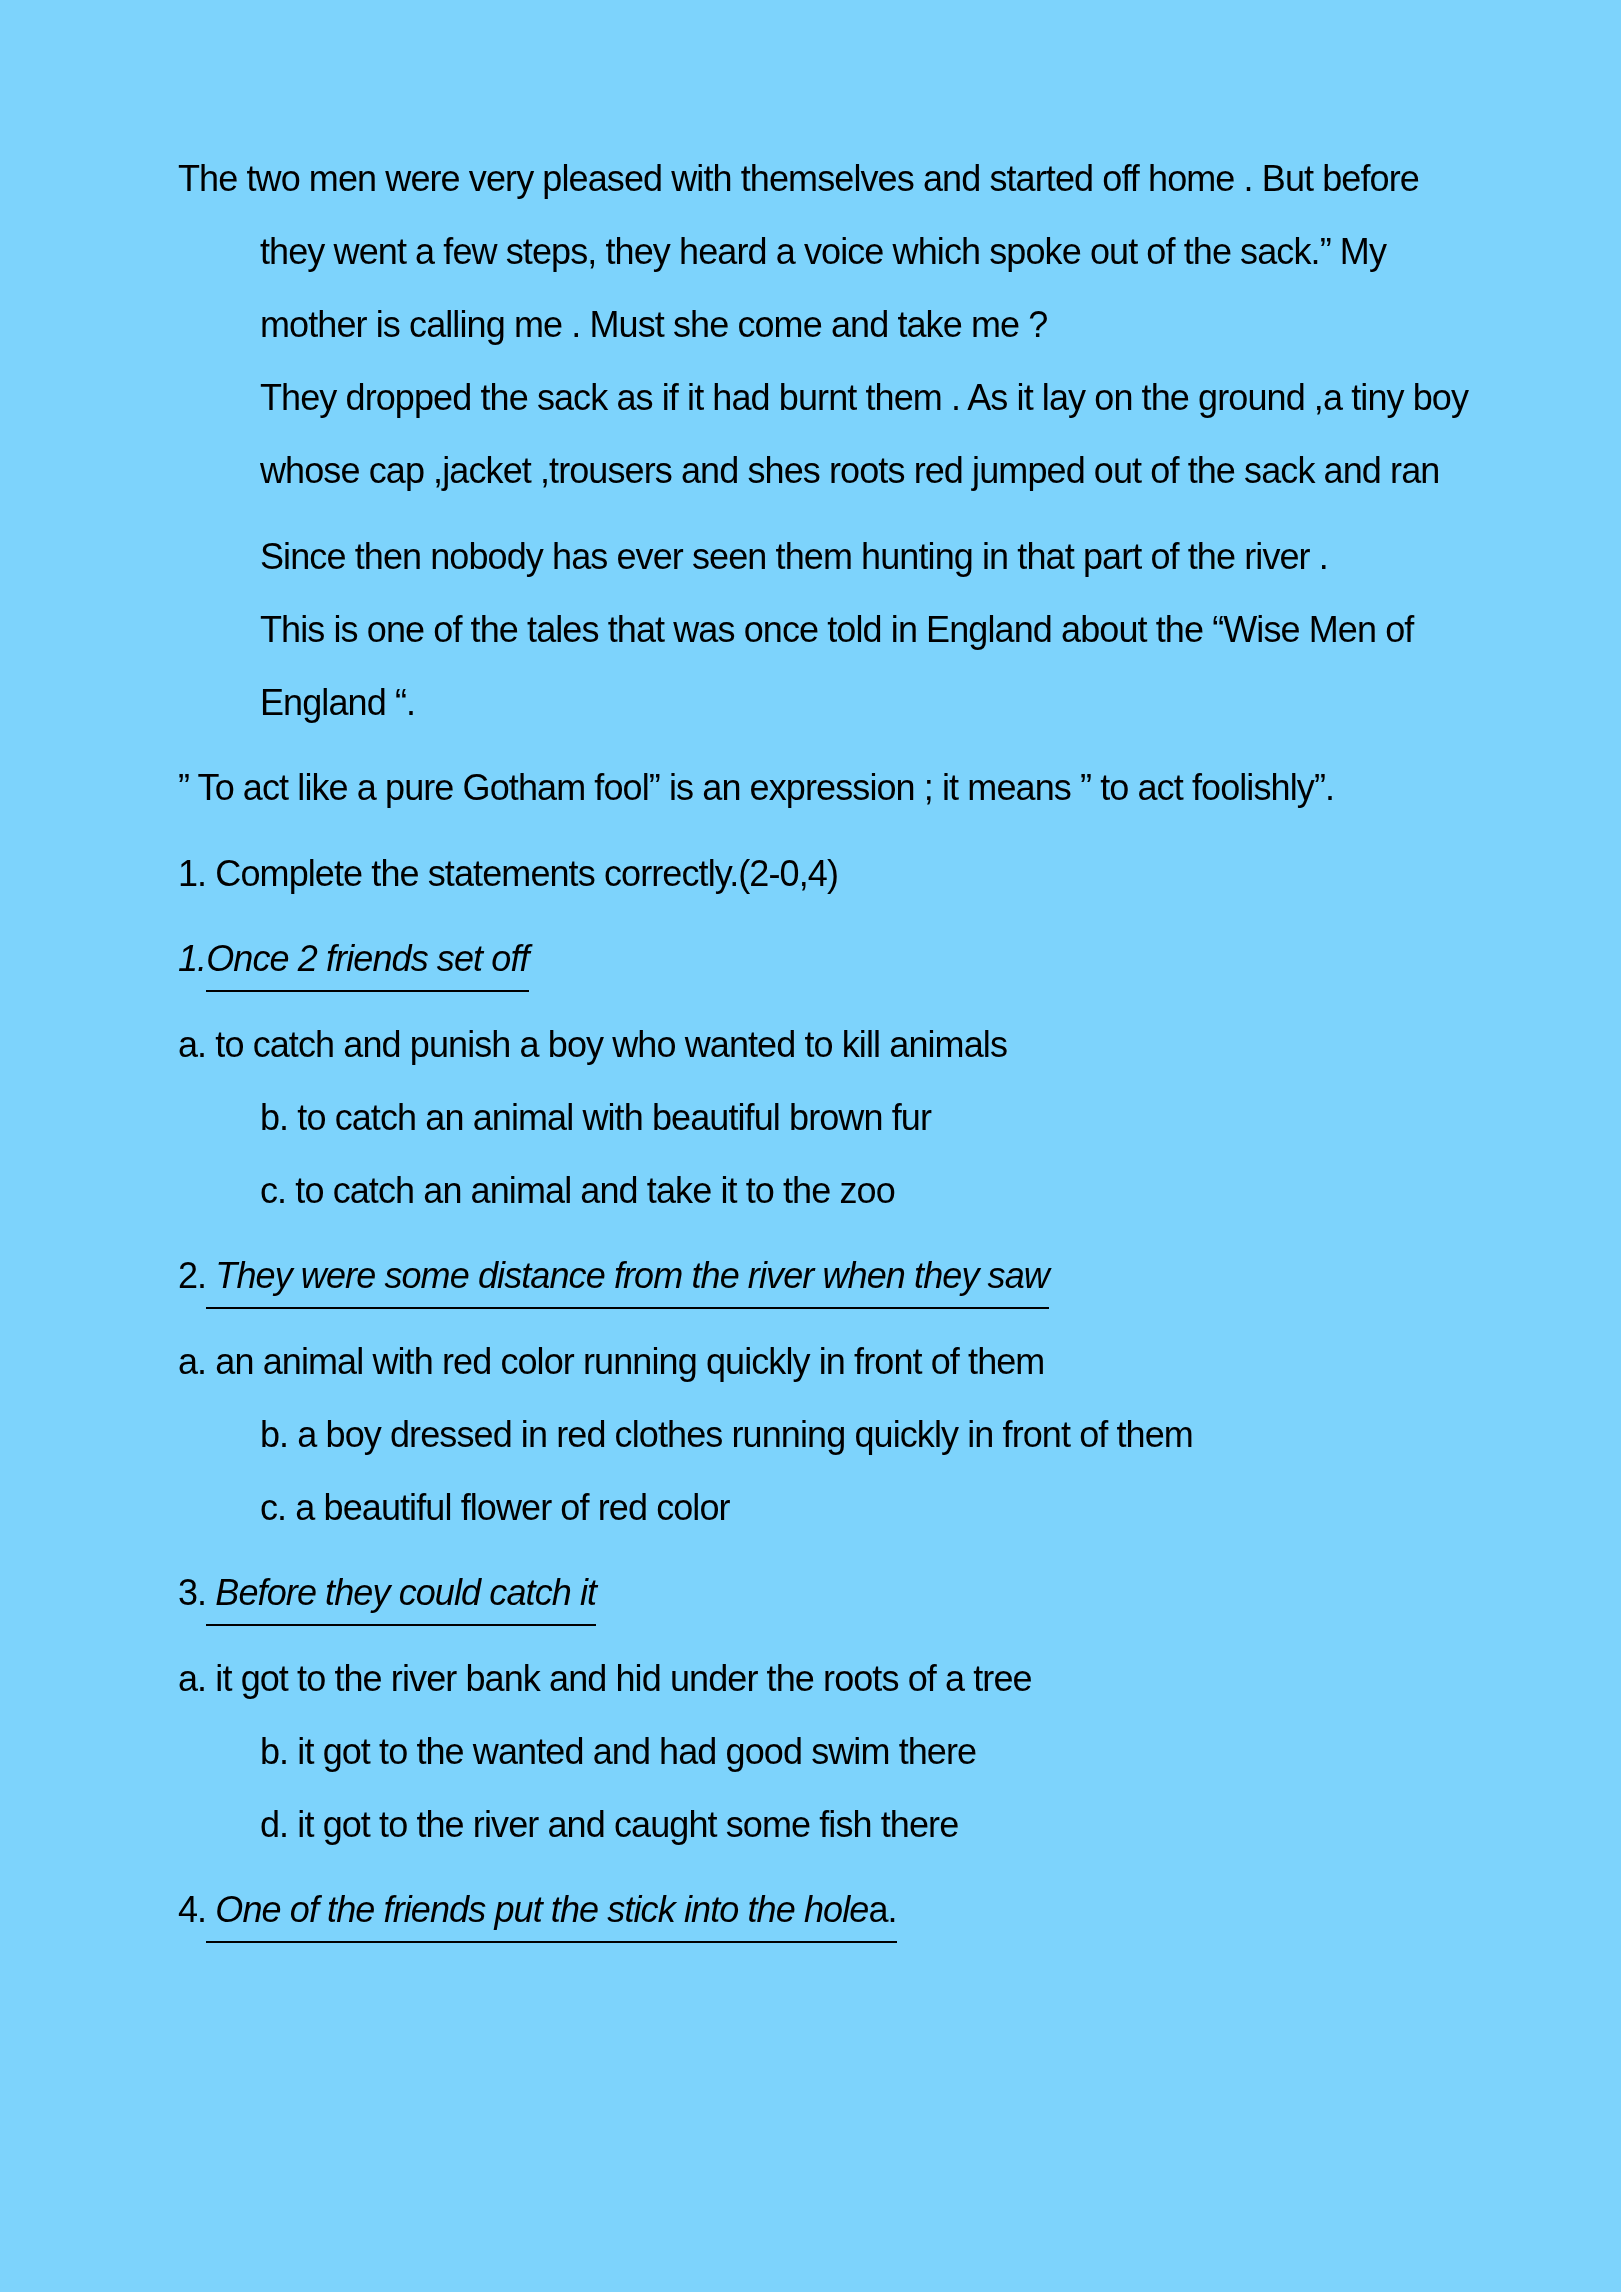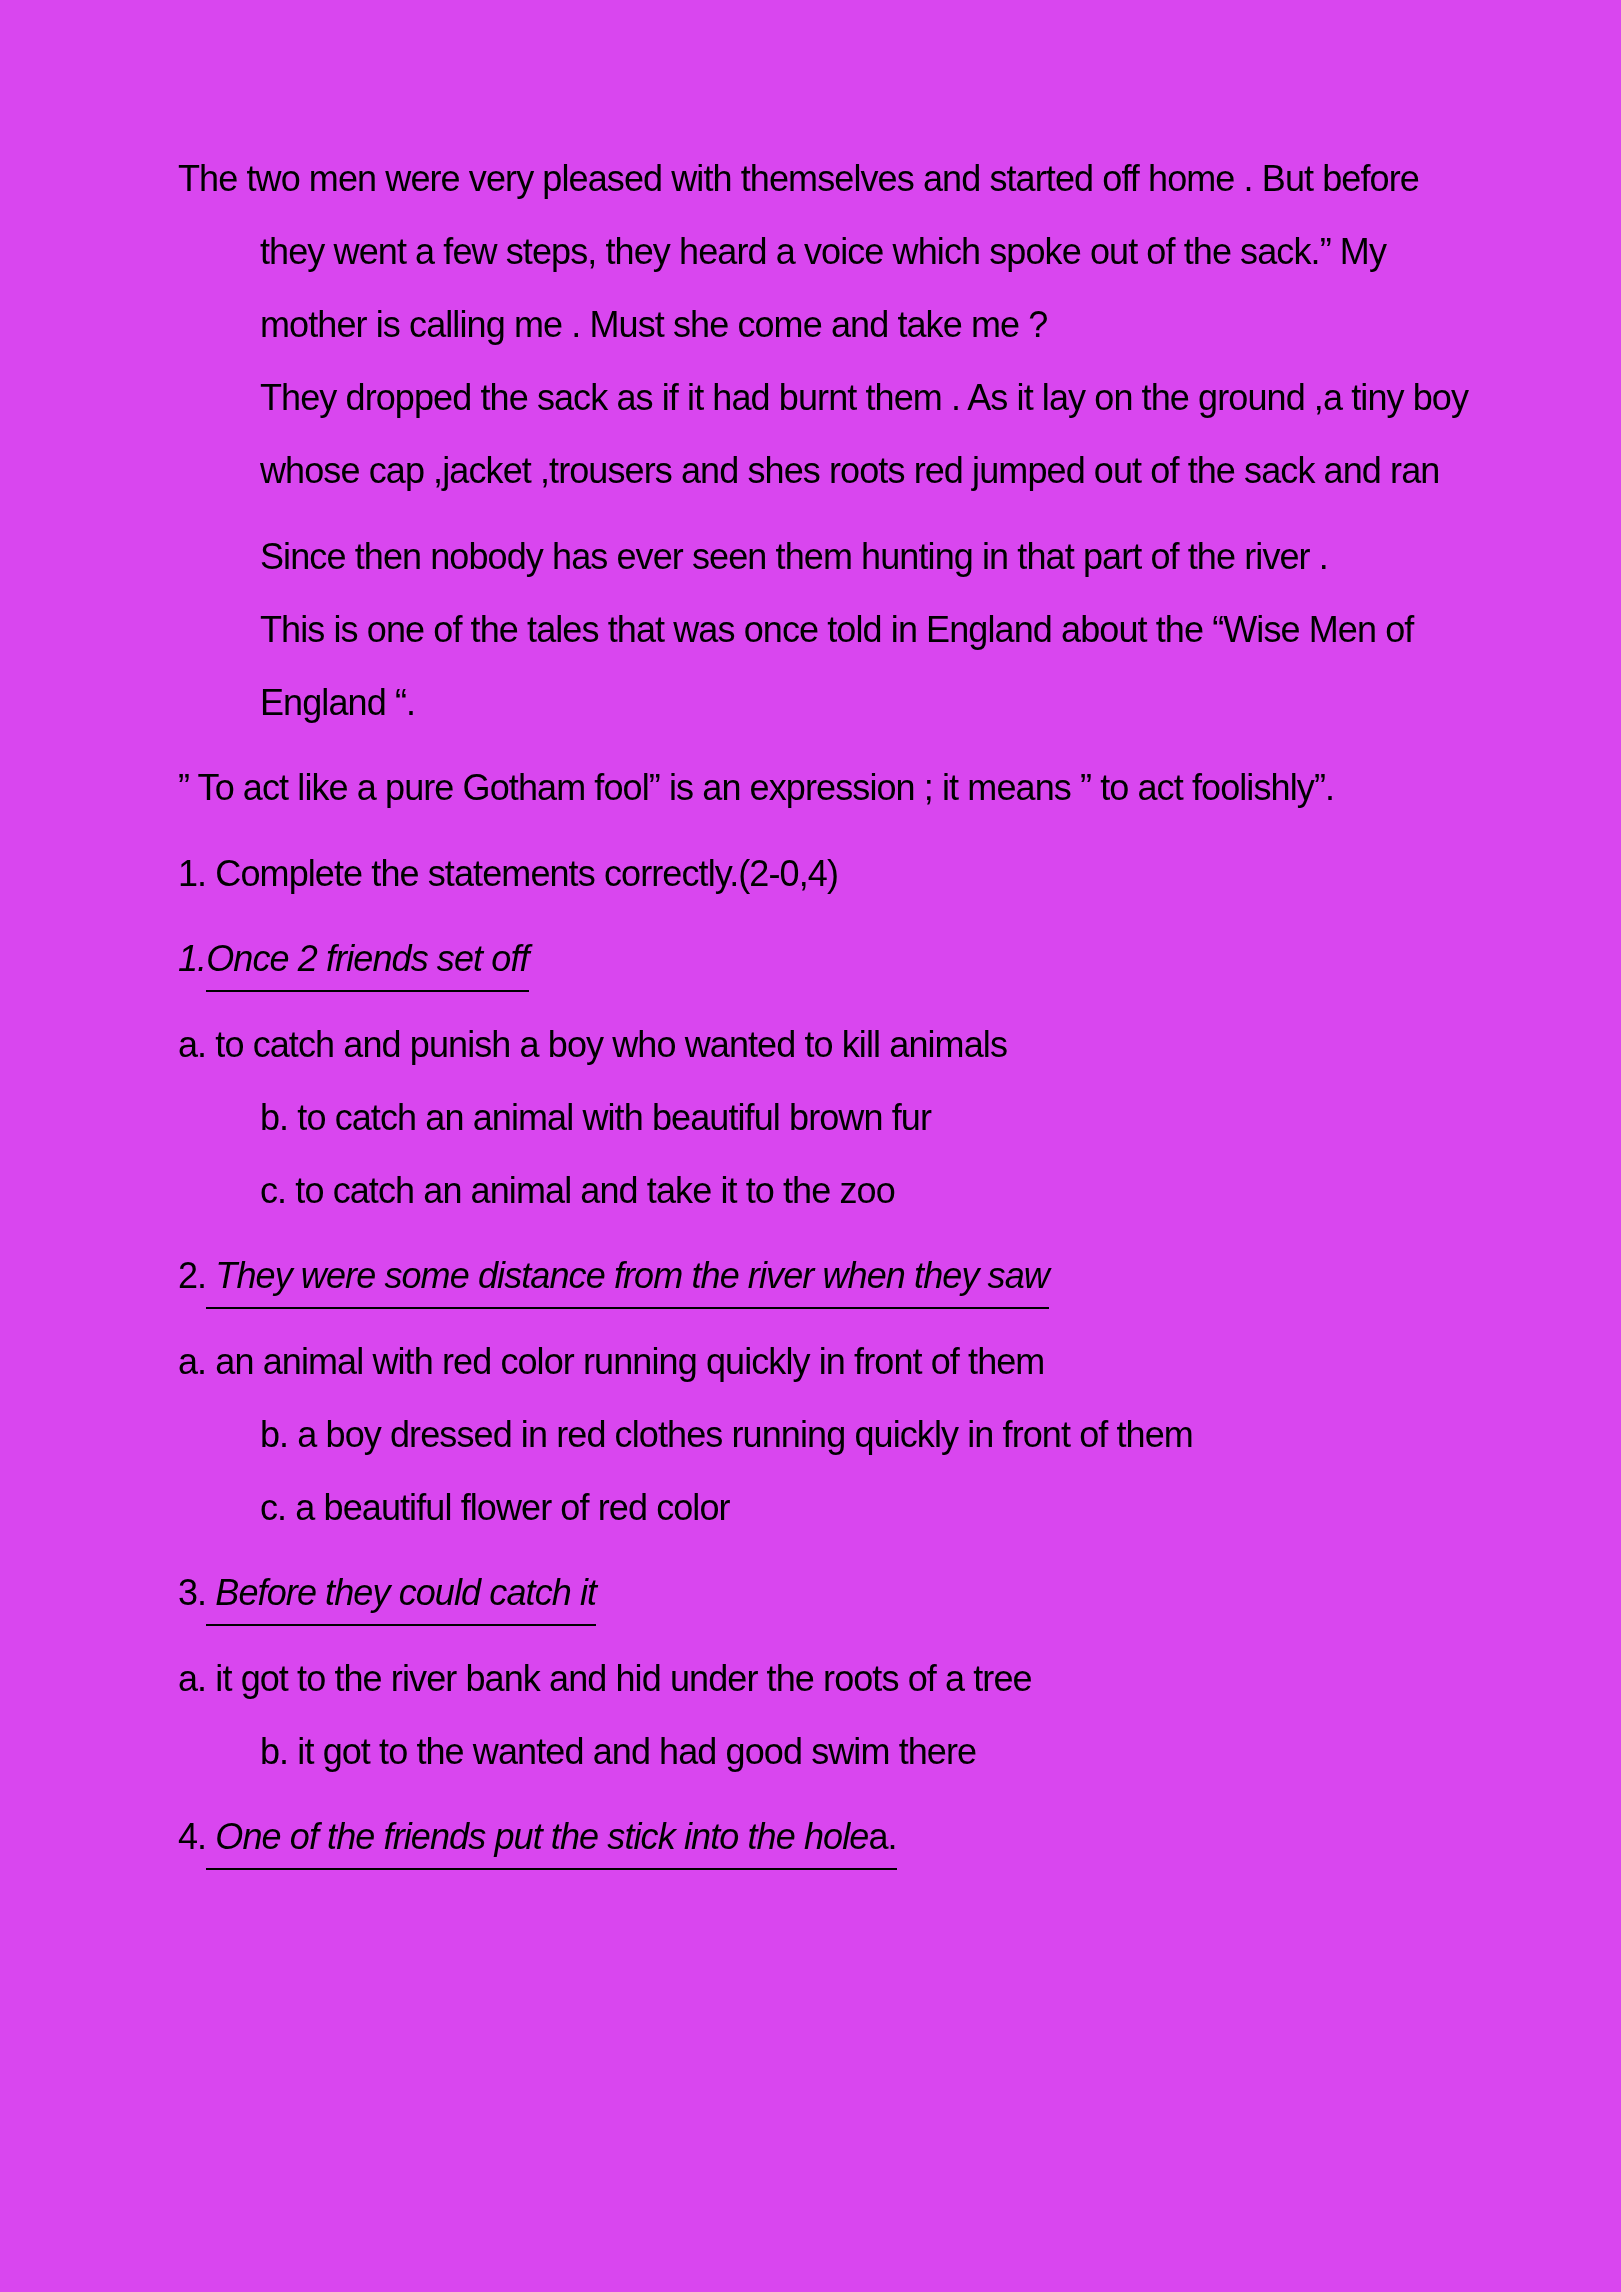--- a/index.html
+++ b/index.html
@@ -4,21 +4,21 @@
 <style>
   html, body {
     margin: 0;
     padding: 0;
     background: #ffffff;
   }
   .page {
     position: relative;
     width: 1622px;
     height: 2293px;
-    background: #d946ef;
+    background: #7dd3fc;
     color: #000000;
     overflow: hidden;
     box-sizing: border-box;
     padding: 142px 125px 0 178px;
     font-family: "Liberation Sans", "DejaVu Sans", sans-serif;
     font-size: 36px;
     letter-spacing: -0.9px;
   }
   .para   { margin: 0 0 12.5px 0; }
   .line   { line-height: 73px; white-space: nowrap; }
@@ -74,20 +74,21 @@
     <div class="line indent">c. a beautiful flower of red color</div>
   </div>
 
   <div class="para">
     <div class="line"><span>3.</span><span class="italic uline"> Before they could catch it</span></div>
   </div>
 
   <div class="para">
     <div class="line">a. it got to the river bank and hid under the roots of a tree</div>
     <div class="line indent">b. it got to the wanted and had good swim there</div>
+    <div class="line indent">d. it got to the river and caught some fish there</div>
   </div>
 
   <div class="para">
     <div class="line"><span>4.</span><span class="italic uline"> One of the friends put the stick into the hole</span><span class="uline">a.</span></div>
   </div>
 
 </div>
 
 
 </body></html>

